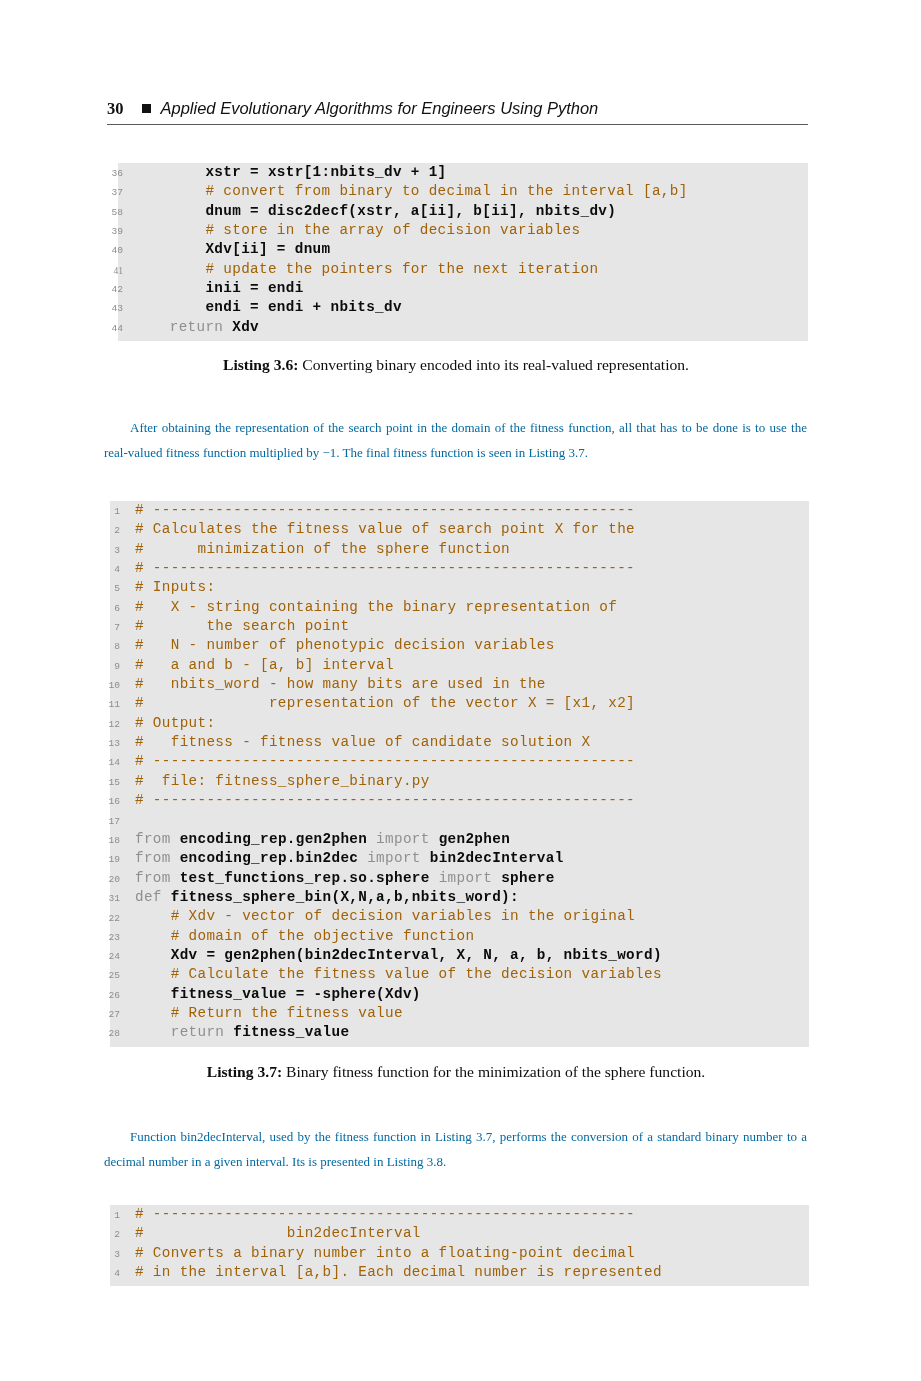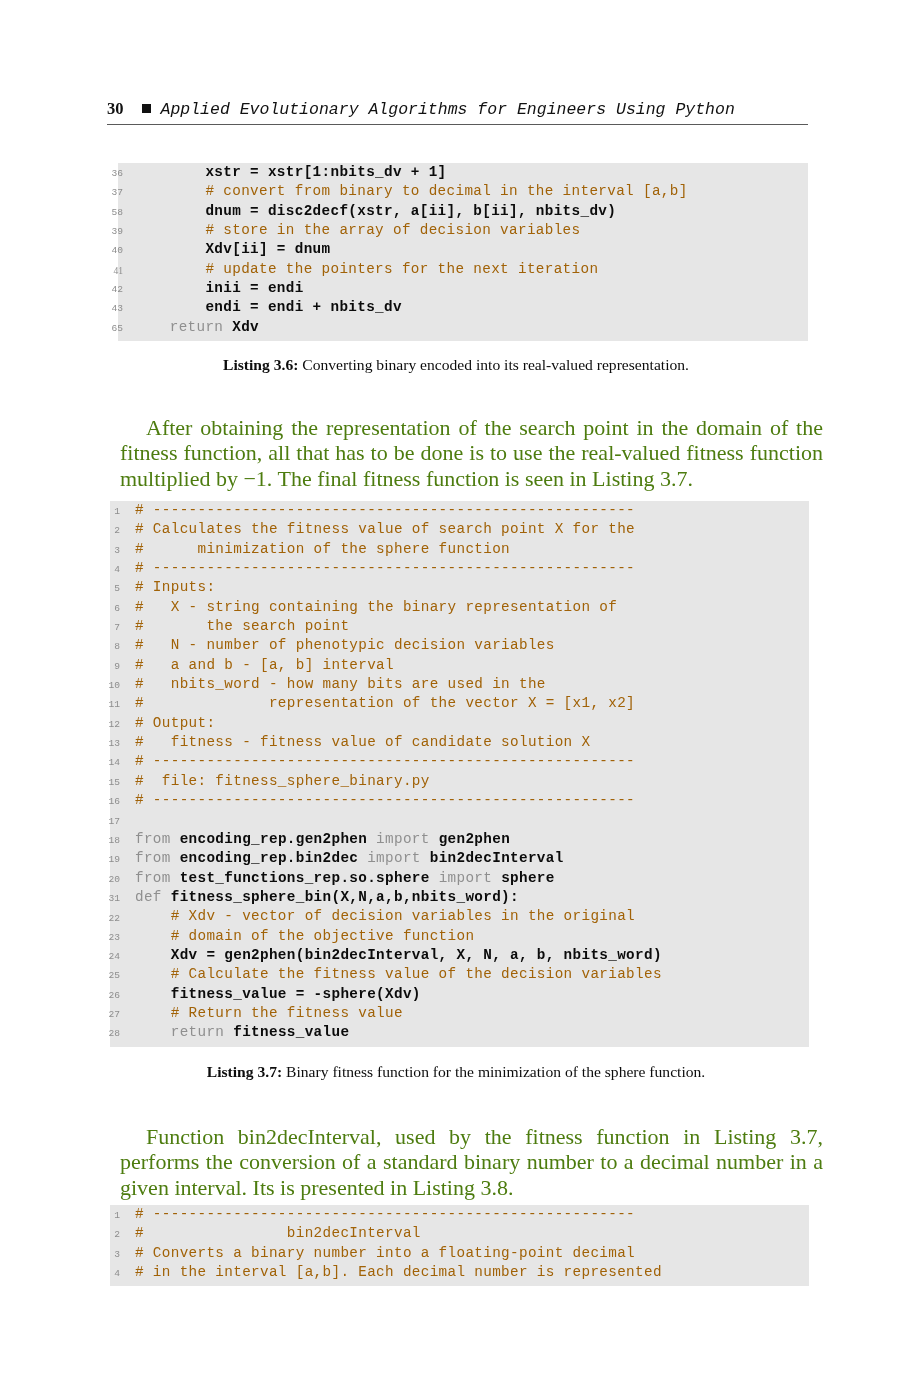--- a/index.html
+++ b/index.html
@@ -44,44 +44,43 @@
   .runhead .sq {
     display: inline-block;
     width: 9px;
     height: 9px;
     background: #111;
     margin: 0 10px 0 18px;
     position: relative;
     top: -1px;
   }
   .runhead .rhtitle {
-    font-family: Liberation Mono, monospace;
+    font-family: Liberation Sans, sans-serif;
     font-style: italic;
     font-size: 16.5px;
   }
   .rule {
     position: absolute;
     left: 107px;
     top: 124px;
     width: 701px;
     height: 1px;
     background: #5a5a5a;
   }
 
   
   .para {
     position: absolute;
     font-family: "Liberation Serif", serif;
-    font-size: 22px;
+    font-size: 13px;
     line-height: 25.4px;
     text-align: justify;
-    color: #4d7c0f;
+    color: #0369a1;
     width: 703px;
     left: 104px;
-    margin-left: 16px;
   }
   .para .ind { display: inline-block; width: 26px; }
 
   
   .caption {
     position: absolute;
     left: 104px;
     width: 704px;
     text-align: center;
     font-family: "Liberation Serif", serif;
@@ -163,21 +162,21 @@
     <div class="bg" style="height: 178.15px;"></div>
     <div class="rows">
         <div class="crow"><span class="lnum" style="top: 1px;">36</span><span class="ctext"><span class="cd">        xstr = xstr[1:nbits_dv + 1]</span></span></div>
         <div class="crow"><span class="lnum" style="top: 1px;">37</span><span class="ctext"><span class="cm">        # convert from binary to decimal in the interval [a,b]</span></span></div>
         <div class="crow"><span class="lnum" style="top: 1px;">58</span><span class="ctext"><span class="cd">        dnum = disc2decf(xstr, a[ii], b[ii], nbits_dv)</span></span></div>
         <div class="crow"><span class="lnum" style="top: 1px;">39</span><span class="ctext"><span class="cm">        # store in the array of decision variables</span></span></div>
         <div class="crow"><span class="lnum" style="top: 1px;">40</span><span class="ctext"><span class="cd">        Xdv[ii] = dnum</span></span></div>
         <div class="crow"><span class="lnum" style="top: 1px; font-family: Liberation Serif, serif;">41</span><span class="ctext"><span class="cm">        # update the pointers for the next iteration</span></span></div>
         <div class="crow"><span class="lnum" style="top: 1px;">42</span><span class="ctext"><span class="cd">        inii = endi</span></span></div>
         <div class="crow"><span class="lnum" style="top: 1px;">43</span><span class="ctext"><span class="cd">        endi = endi + nbits_dv</span></span></div>
-        <div class="crow"><span class="lnum" style="top: 1px;">65</span><span class="ctext"><span class="kw">    return </span><span class="cd">Xdv</span></span></div>
+        <div class="crow"><span class="lnum" style="top: 1px;">44</span><span class="ctext"><span class="kw">    return </span><span class="cd">Xdv</span></span></div>
       </div>
   </div>
 
   <div class="caption" style="top:356px;">
     <b>Listing 3.6:</b><span> Converting binary encoded into its real-valued representation.</span>
   </div>
 
   <div class="para" style="top:415px;">
     <span class="ind"></span><span>After obtaining the representation of the search point in the domain of the fitness function, all that has to be done is to use the real-valued fitness function multiplied by −1. The final fitness function is seen in Listing 3.7.</span>
   </div>

